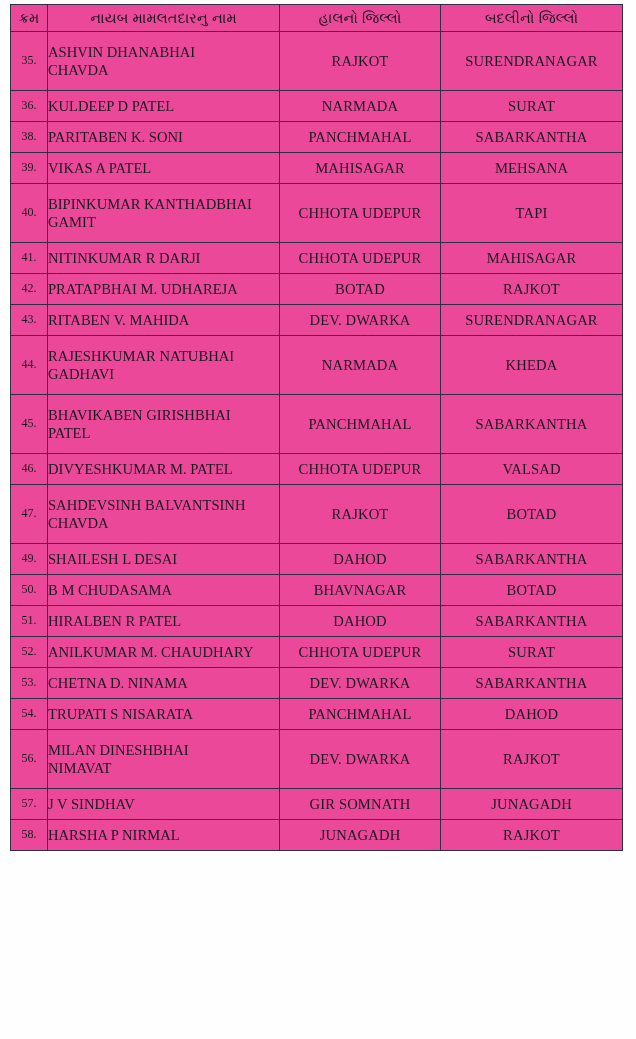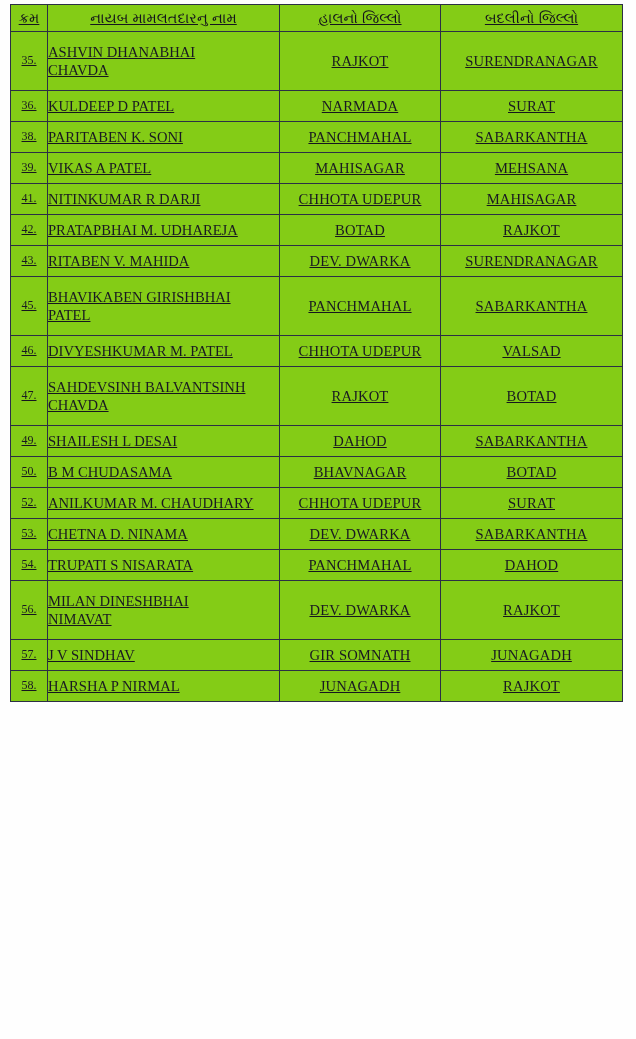--- a/index.html
+++ b/index.html
@@ -22,22 +22,21 @@
     background: #fefefe;
   }
 
   table.transfer-table {
     position: absolute;
     left: 10px;
     top: 4px;
     width: 612px;
     border-collapse: collapse;
     table-layout: fixed;
-    background: #84cc16;
-    text-decoration: underline;
+    background: #ec4899;
   }
 
   table.transfer-table td,
   table.transfer-table th {
     border: 1px solid #2c2f45;
     padding: 0;
     vertical-align: middle;
     font-weight: normal;
   }
 
@@ -133,20 +132,29 @@
           <td class="dist">SABARKANTHA</td>
         </tr>
         <tr class="single-line">
           <td class="sr">39.</td>
           <td class="name">
             <span class="line">VIKAS A PATEL</span>
           </td>
           <td class="dist">MAHISAGAR</td>
           <td class="dist">MEHSANA</td>
         </tr>
+        <tr class="two-line">
+          <td class="sr">40.</td>
+          <td class="name">
+            <span class="line">BIPINKUMAR KANTHADBHAI</span>
+            <span class="line">GAMIT</span>
+          </td>
+          <td class="dist">CHHOTA UDEPUR</td>
+          <td class="dist">TAPI</td>
+        </tr>
         <tr class="single-line">
           <td class="sr">41.</td>
           <td class="name">
             <span class="line">NITINKUMAR R DARJI</span>
           </td>
           <td class="dist">CHHOTA UDEPUR</td>
           <td class="dist">MAHISAGAR</td>
         </tr>
         <tr class="single-line">
           <td class="sr">42.</td>
@@ -158,20 +166,29 @@
         </tr>
         <tr class="single-line">
           <td class="sr">43.</td>
           <td class="name">
             <span class="line">RITABEN V. MAHIDA</span>
           </td>
           <td class="dist">DEV. DWARKA</td>
           <td class="dist">SURENDRANAGAR</td>
         </tr>
         <tr class="two-line">
+          <td class="sr">44.</td>
+          <td class="name">
+            <span class="line">RAJESHKUMAR NATUBHAI</span>
+            <span class="line">GADHAVI</span>
+          </td>
+          <td class="dist">NARMADA</td>
+          <td class="dist">KHEDA</td>
+        </tr>
+        <tr class="two-line">
           <td class="sr">45.</td>
           <td class="name">
             <span class="line">BHAVIKABEN GIRISHBHAI</span>
             <span class="line">PATEL</span>
           </td>
           <td class="dist">PANCHMAHAL</td>
           <td class="dist">SABARKANTHA</td>
         </tr>
         <tr class="single-line">
           <td class="sr">46.</td>
@@ -198,20 +215,28 @@
           <td class="dist">DAHOD</td>
           <td class="dist">SABARKANTHA</td>
         </tr>
         <tr class="single-line">
           <td class="sr">50.</td>
           <td class="name">
             <span class="line">B M CHUDASAMA</span>
           </td>
           <td class="dist">BHAVNAGAR</td>
           <td class="dist">BOTAD</td>
+        </tr>
+        <tr class="single-line">
+          <td class="sr">51.</td>
+          <td class="name">
+            <span class="line">HIRALBEN R PATEL</span>
+          </td>
+          <td class="dist">DAHOD</td>
+          <td class="dist">SABARKANTHA</td>
         </tr>
         <tr class="single-line">
           <td class="sr">52.</td>
           <td class="name">
             <span class="line">ANILKUMAR M. CHAUDHARY</span>
           </td>
           <td class="dist">CHHOTA UDEPUR</td>
           <td class="dist">SURAT</td>
         </tr>
         <tr class="single-line">

